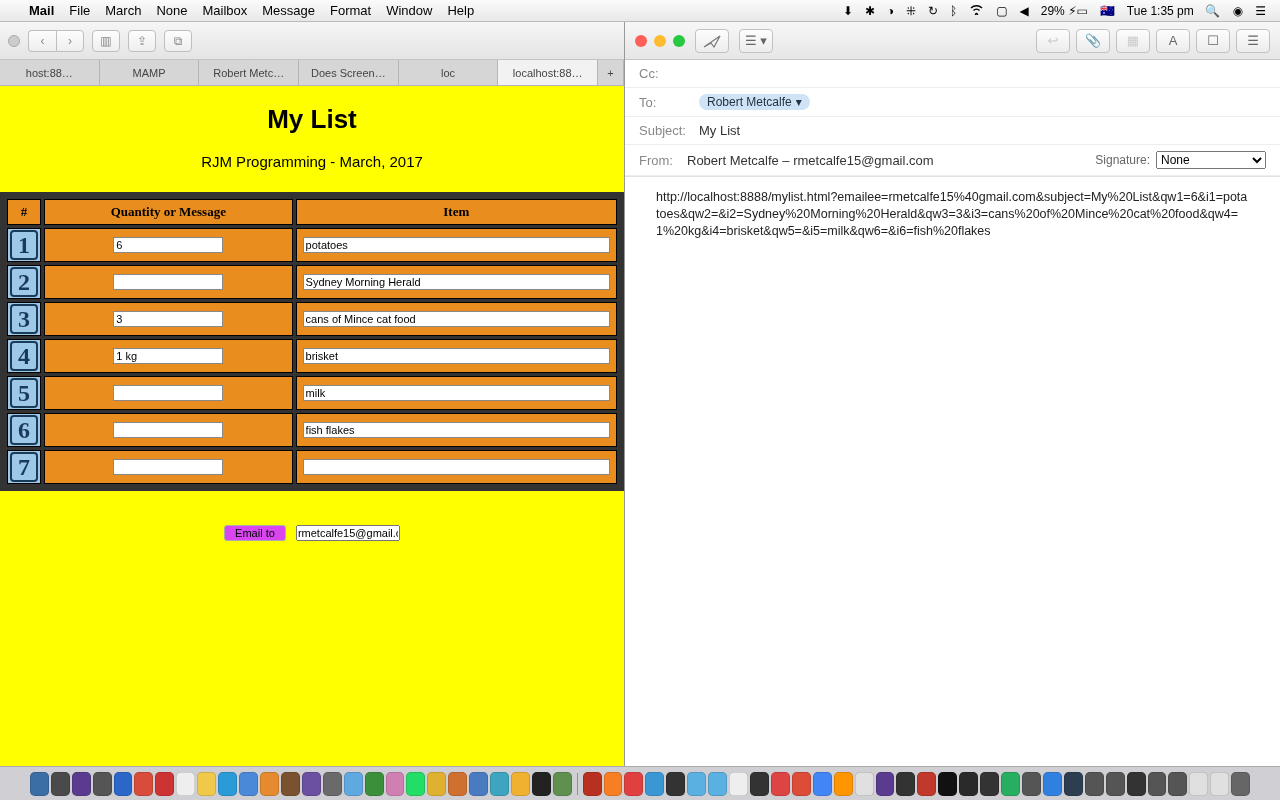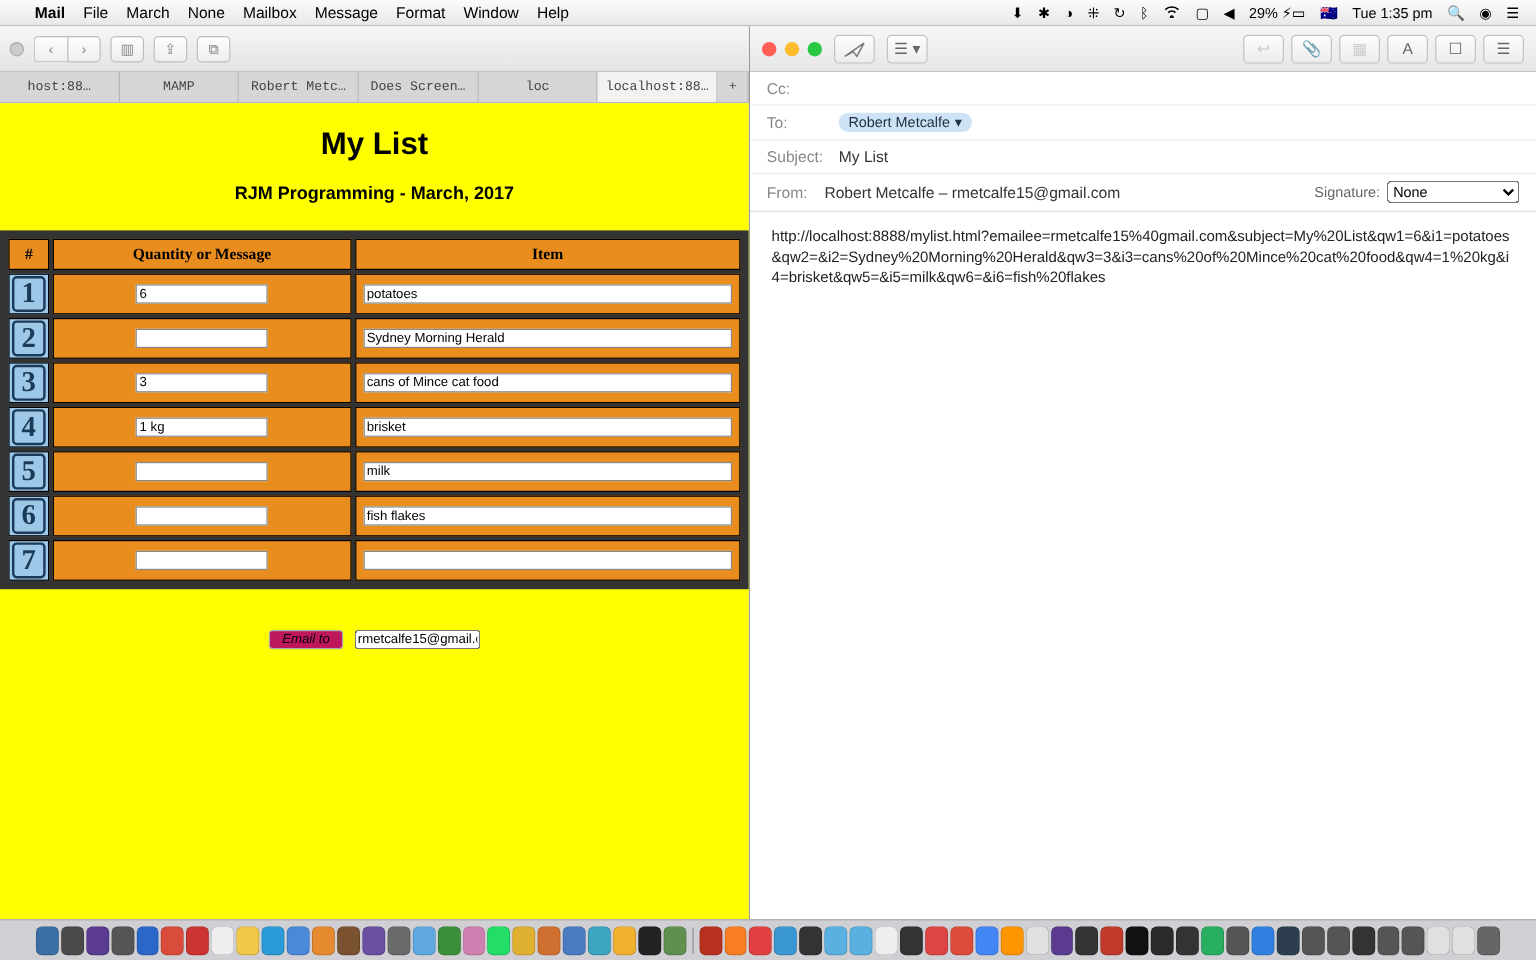--- a/index.html
+++ b/index.html
@@ -21,63 +21,63 @@
 .safari-toolbar { height: 38px; background: linear-gradient(#f6f6f6,#e4e4e4); border-bottom: 1px solid #c4c4c4; display: flex; align-items: center; gap: 8px; padding: 0 8px; }
 .tl { width: 12px; height: 12px; border-radius: 50%; background: #ccc; border: .5px solid #aaa; }
 .navbtn { width: 28px; height: 22px; background: linear-gradient(#fdfdfd,#eee); border: 1px solid #bfbfbf; border-radius: 4px; display: flex; align-items: center; justify-content: center; font-size: 12px; color: #888; }
 .navgroup { display: flex; }
 .navgroup .navbtn:first-child { border-radius: 4px 0 0 4px; border-right: none; }
 .navgroup .navbtn:last-child { border-radius: 0 4px 4px 0; }
 .urlbar { flex: 1; height: 24px; background: #fff; border: 1px solid #c8c8c8; border-radius: 4px; display: flex; align-items: center; justify-content: center; font-size: 12px; color: #555; position: relative; }
 .urlbar .reload { position: absolute; right: 6px; color: #888; }
 
 .tabstrip { height: 26px; background: #d9d9d9; display: flex; border-bottom: 1px solid #b5b5b5; font-size: 11px; }
-.tab { flex: 1; border-right: 1px solid #b5b5b5; display: flex; align-items: center; justify-content: center; color: #444; background: #d6d6d6; overflow: hidden; white-space: nowrap; padding: 0 5px; font-family: Liberation Mono, monospace; }
+.tab { flex: 1; border-right: 1px solid #b5b5b5; display: flex; align-items: center; justify-content: center; color: #444; background: #d6d6d6; overflow: hidden; white-space: nowrap; padding: 0 5px; }
 .tab.active { background: #f2f2f2; }
 .tab.new { flex: 0 0 26px; }
 
 .page { flex: 1; background: yellow; overflow: auto; font-family: "Times New Roman", serif; }
 .page h1 { text-align: center; font-size: 26px; font-weight: bold; padding-top: 18px; }
-.page h3 { text-align: center; font-size: 15px; font-weight: bold; margin-top: 18px; }
+.page h3 { text-align: center; font-size: 15px; font-weight: normal; margin-top: 18px; }
 .titlefield { text-align: center; margin-top: 20px; font-size: 13px; }
 .titlefield input { font-size: 12px; width: 116px; font-family: Arial; }
 
 .tablewrap { background: #333; margin-top: 22px; padding: 4px; }
 table.list { width: 100%; border-collapse: separate; border-spacing: 3px; font-size: 12px; font-family: Arial; }
 table.list th { background: #e98d1f; border: 1px solid #000; padding: 4px; font-weight: bold; font-family: "Times New Roman", serif; font-size: 13px; }
 table.list th.numcol { width: 34px; }
 table.list td { background: #e98d1f; border: 1px solid #000; padding: 8px 6px; vertical-align: middle; }
 table.list td.rownum { background: #9ec8e8; text-align: center; padding: 0; }
 .rownum .dig { display: inline-block; border: 2.5px solid #1a3a5a; border-radius: 4px; font-family: "Times New Roman", serif; font-size: 24px; font-weight: bold; width: 28px; height: 30px; line-height: 26px; color: #1a3a5a; }
 table.list input { width: 100%; font-size: 11px; padding: 1px 2px; border: 1px solid #888; }
 td.qtycell input { width: 110px; display: block; margin: 0 auto; }
 
 .emailrow { text-align: center; margin-top: 34px; font-size: 12px; font-family: Arial; }
-.emailrow button { font-size: 11px; padding: 1px 10px; background: #be185d; border: 1px solid #aaa; border-radius: 3px; font-style: italic; }
+.emailrow button { font-size: 11px; padding: 1px 10px; background: #d946ef; border: 1px solid #aaa; border-radius: 3px; }
 .emailrow input { font-size: 11px; width: 104px; }
 
 
 .mail { flex: 1; background: #fff; display: flex; flex-direction: column; }
 .mail-toolbar { height: 38px; background: linear-gradient(#f7f7f7,#e6e6e6); border-bottom: 1px solid #c5c5c5; display: flex; align-items: center; padding: 0 10px; gap: 10px; }
 .traffic { display: flex; gap: 7px; }
 .tdot { width: 12px; height: 12px; border-radius: 50%; }
 .tred { background: #ff5f57; } .tyel { background: #febc2e; } .tgrn { background: #28c840; }
 .mailbtn { height: 24px; min-width: 34px; background: linear-gradient(#fdfdfd,#ececec); border: 1px solid #c2c2c2; border-radius: 4px; display: flex; align-items: center; justify-content: center; color: #666; font-size: 13px; }
 .mailbtn.disabled { color: #ccc; }
 .mail-toolbar .rightbtns { margin-left: auto; display: flex; gap: 6px; }
 
 .headers { border-bottom: 1px solid #e2e2e2; }
 .hrow { display: flex; align-items: center; padding: 6px 14px; border-bottom: 1px solid #eee; font-size: 13px; color: #333; }
 .hrow .lbl { color: #888; width: 60px; }
 .hrow.from .lbl { width: 48px; }
 .pill { background: #cfe3f7; border-radius: 10px; padding: 1px 8px; font-size: 12px; color: #234; display: inline-flex; align-items: center; gap: 4px; }
 .sigrow { margin-left: auto; display: flex; align-items: center; gap: 6px; font-size: 12px; color: #666; }
 .sigrow select { font-size: 12px; }
 
-.body { padding: 12px 18px; font-size: 12.5px; color: #222; line-height: 1.35; word-break: break-all; font-family: "Helvetica Neue", Arial; }
+.body { padding: 12px 31px; font-size: 12.5px; color: #222; line-height: 1.35; word-break: break-all; font-family: "Helvetica Neue", Arial; }
 
 
 .dock { position: absolute; bottom: 0; left: 0; right: 0; height: 34px; background: rgba(210,210,215,.75); border-top: 1px solid #aaa; display: flex; align-items: center; justify-content: center; gap: 2px; padding: 0 30px; }
 .dockicon { width: 24px; height: 24px; border-radius: 5px; box-shadow: inset 0 0 0 .5px rgba(0,0,0,.25); }
 .divider { width: 1px; height: 22px; background: rgba(0,0,0,.3); margin: 0 3px; }
 </style>
 </head>
 <body>
 
 <div class="menubar">

